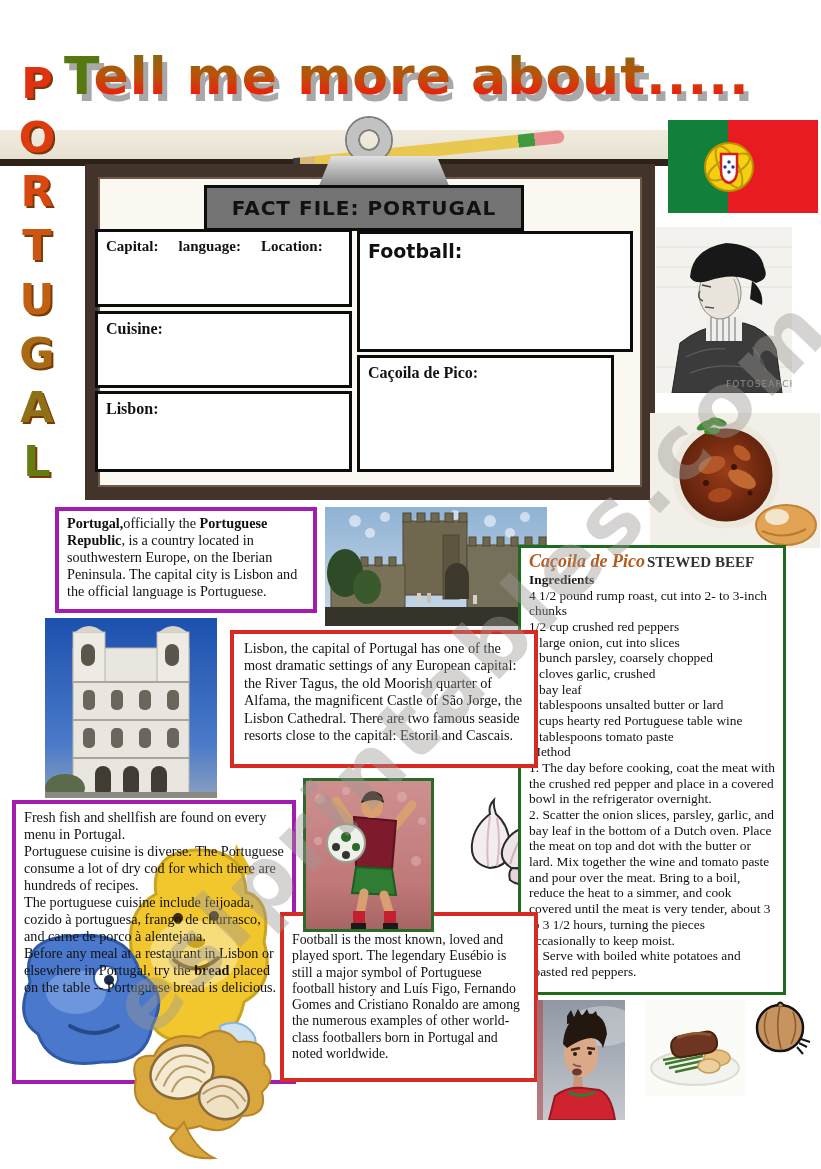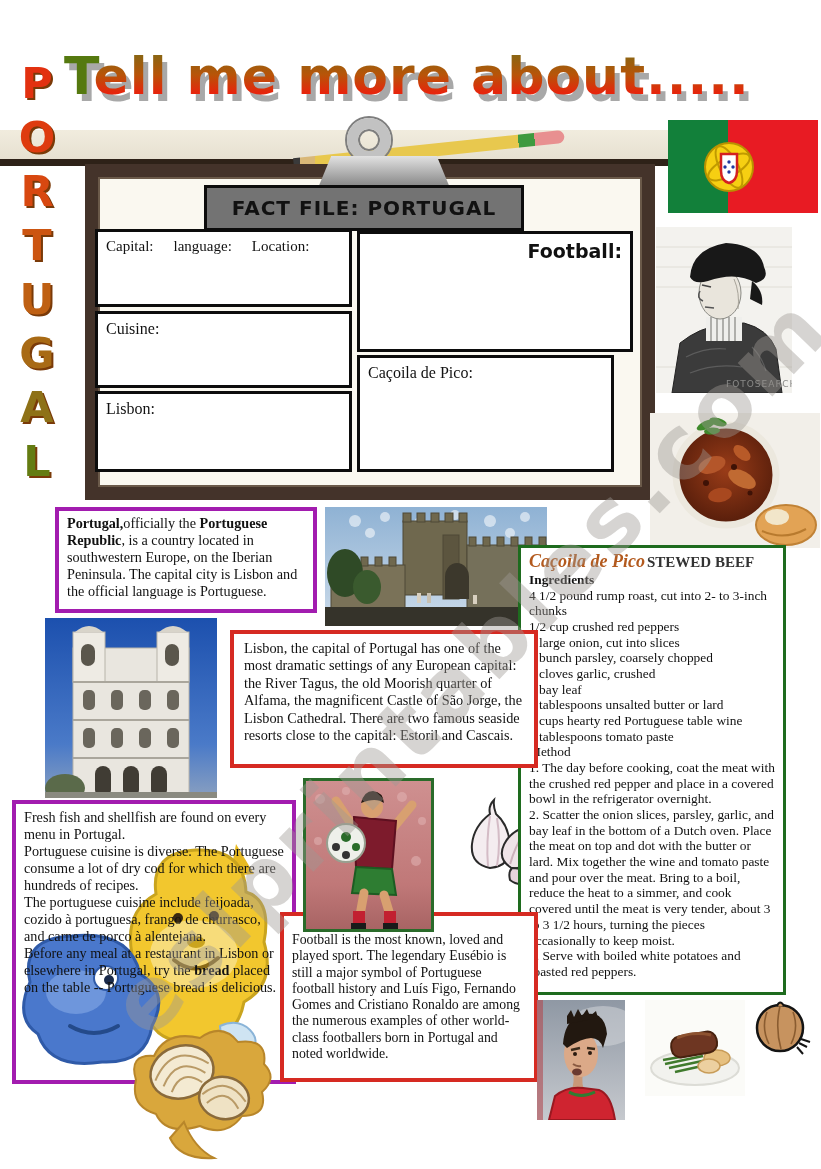--- a/index.html
+++ b/index.html
@@ -31,28 +31,28 @@
   .pencil{left:293px;top:144px;width:272px;height:13px;transform:rotate(-6deg);z-index:3;border-radius:0 7px 7px 0;
           background:linear-gradient(90deg,#3a3a3a 0 2.5%,#d9b878 2.5% 8%,#e8c84e 8% 83%,#3f9a3f 83% 89%,#e89090 89% 100%);}
   .clip-ring{left:347px;top:118px;width:44px;height:44px;border:11px solid #c2c2c2;border-radius:50%;
              box-shadow:0 0 0 2px #7e7e7e,inset 0 0 0 2px #7e7e7e;z-index:4;background:transparent;box-sizing:border-box;}
   .clip-body{left:318px;top:156px;width:132px;height:32px;background:linear-gradient(#e2e2e2,#828282);
              clip-path:polygon(10% 0,90% 0,100% 100%,0 100%);z-index:4;}
   .fact-header{left:204px;top:185px;width:320px;height:46px;background:#737373;border:3px solid #0c0c0c;
                box-sizing:border-box;display:flex;align-items:center;justify-content:center;z-index:5;
                font-family:"DejaVu Sans",sans-serif;font-weight:bold;font-size:20px;letter-spacing:1px;}
   .ffbox{background:#fff;border:3px solid #0c0c0c;box-sizing:border-box;z-index:4;padding:6px 8px;}
-  .ffbox .lbl{font-weight:normal;font-size:16px;}
+  .ffbox .lbl{font-weight:bold;font-size:16px;}
   .box-capital{left:95px;top:229px;width:257px;height:78px;}
   .box-capital .row{display:flex;gap:0;}
   .box-capital .lbl{font-size:15px;}
   .box-capital .lbl + .lbl{margin-left:20px;}
   .box-cuisine{left:95px;top:311px;width:257px;height:77px;}
   .box-lisbon{left:95px;top:391px;width:257px;height:81px;}
-  .box-football{left:357px;top:231px;width:276px;height:121px;text-align:right;}
+  .box-football{left:357px;top:231px;width:276px;height:121px;}
   .box-football .lbl{font-family:"DejaVu Sans",sans-serif;font-size:19px;font-weight:bold;}
   .box-cacoila{left:357px;top:355px;width:257px;height:117px;}
 
   
   .flag{left:668px;top:120px;width:150px;height:93px;display:flex;z-index:5;}
   .flag-green{width:40%;height:100%;}
   .flag-red{width:60%;height:100%;}
   .flag-emblem{position:absolute;left:34px;top:20px;}
 
   

